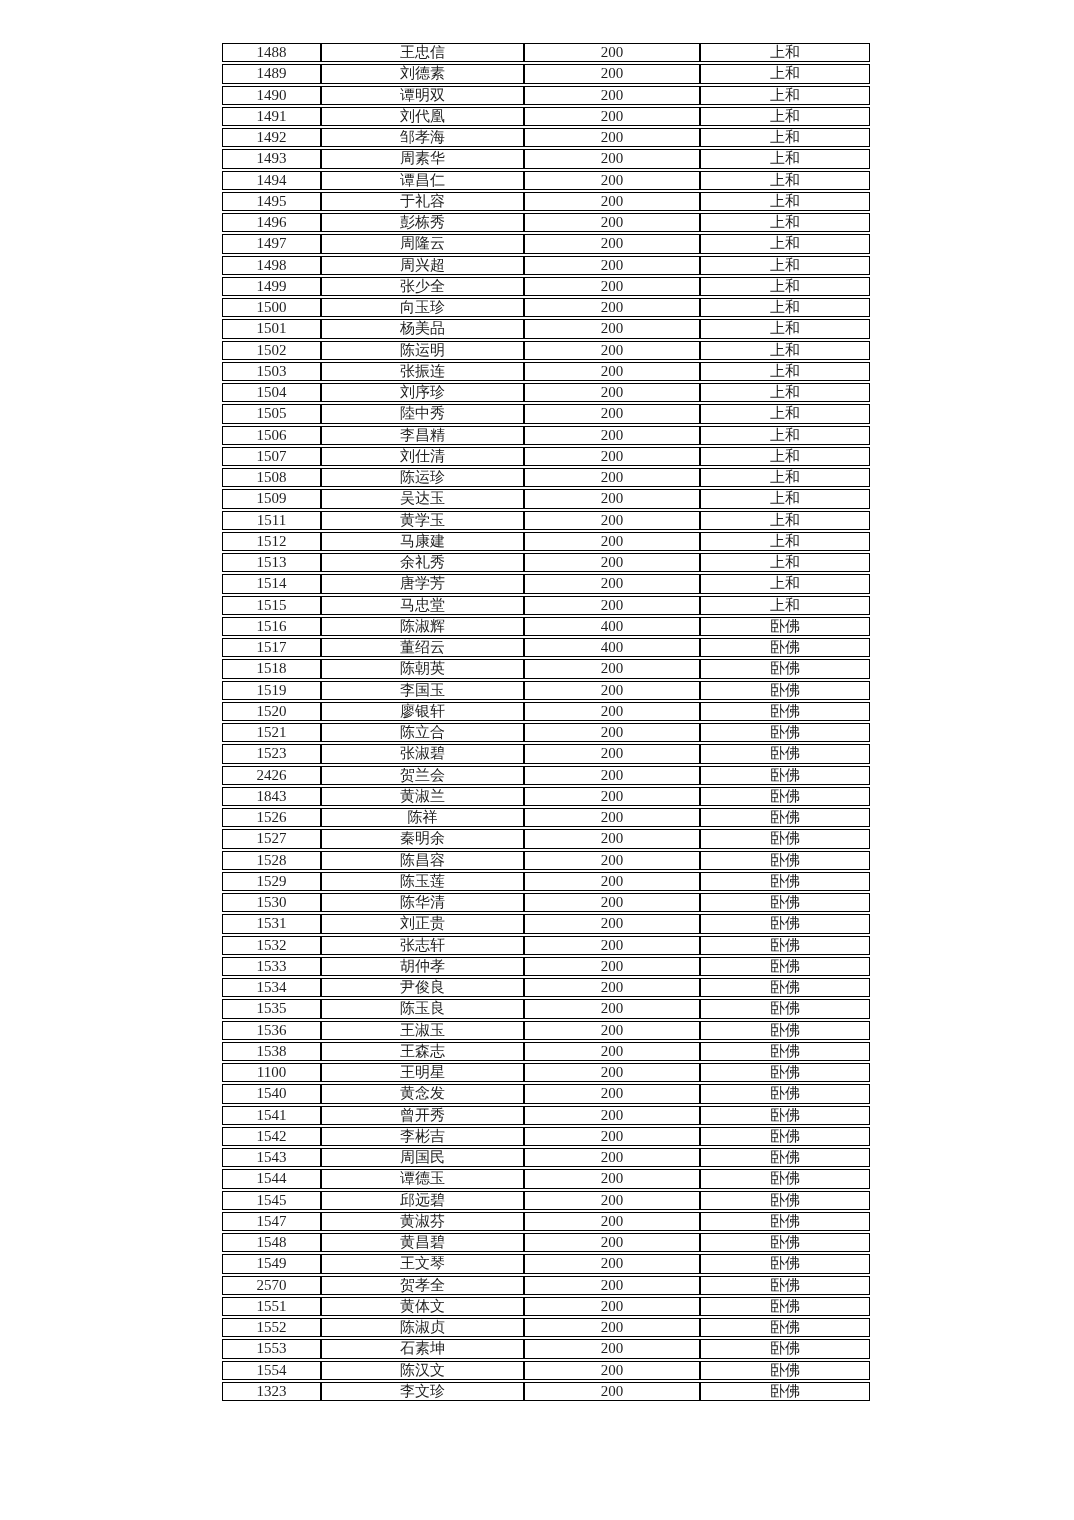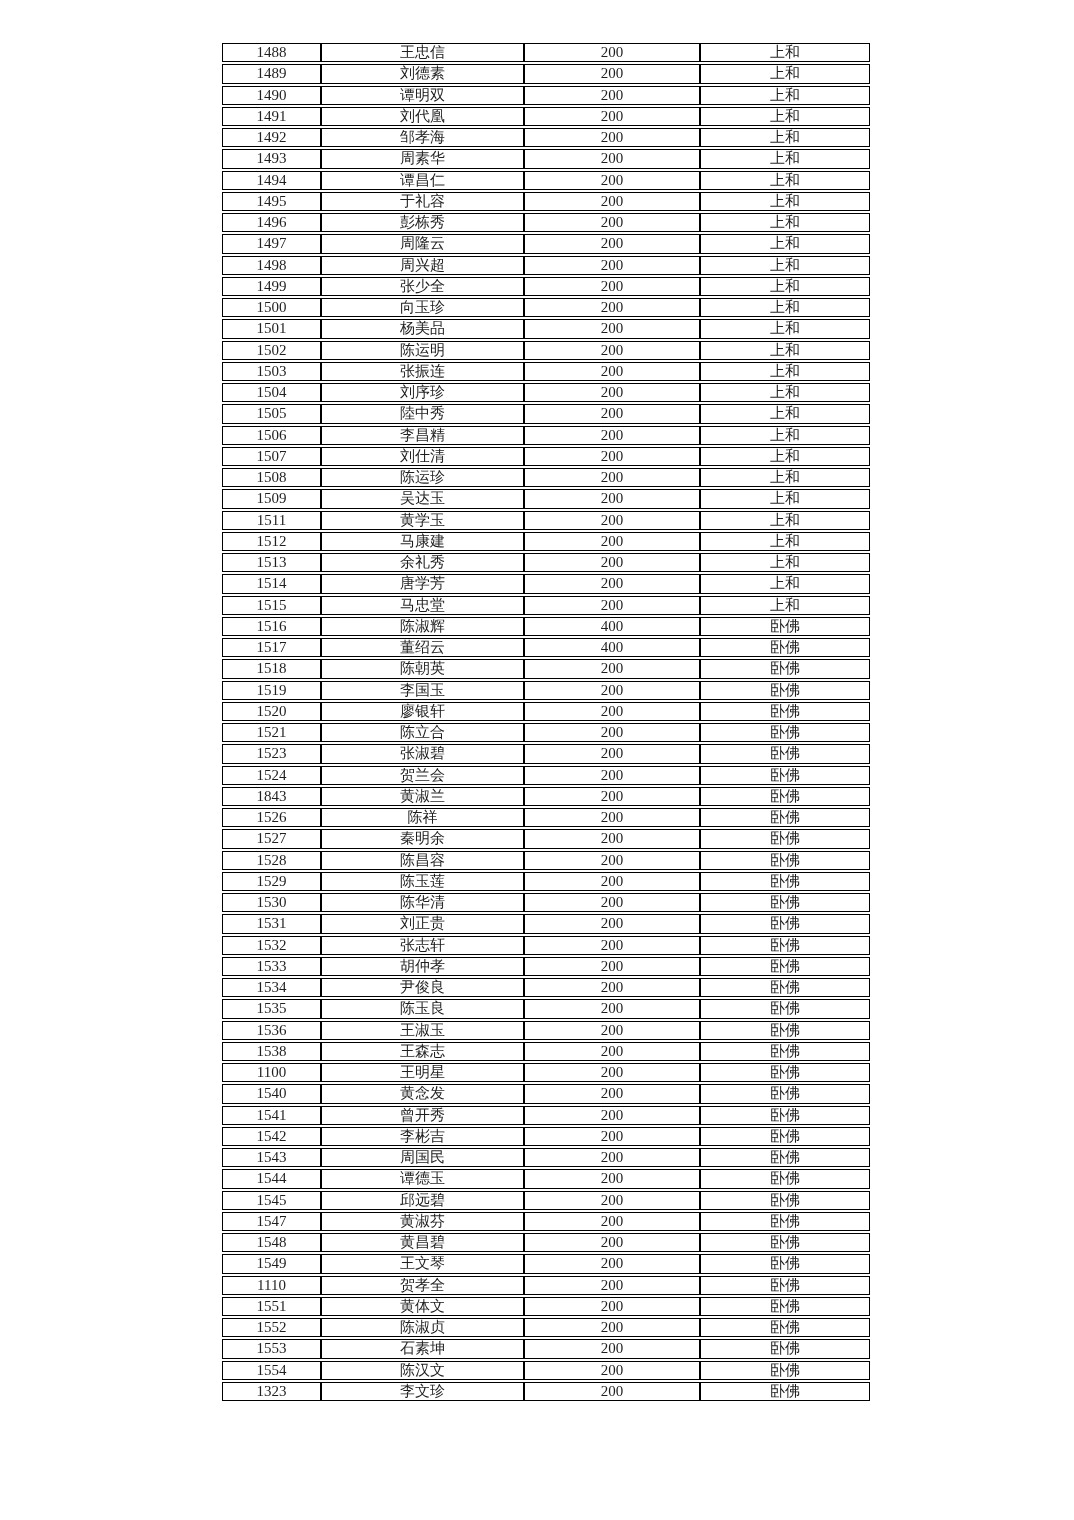--- a/index.html
+++ b/index.html
@@ -252,21 +252,21 @@
           <td>200</td>
           <td>卧佛</td>
         </tr>
         <tr>
           <td>1523</td>
           <td>张淑碧</td>
           <td>200</td>
           <td>卧佛</td>
         </tr>
         <tr>
-          <td>1524</td>
+          <td>2426</td>
           <td>贺兰会</td>
           <td>200</td>
           <td>卧佛</td>
         </tr>
         <tr>
           <td>1843</td>
           <td>黄淑兰</td>
           <td>200</td>
           <td>卧佛</td>
         </tr>
@@ -396,21 +396,21 @@
           <td>200</td>
           <td>卧佛</td>
         </tr>
         <tr>
           <td>1549</td>
           <td>王文琴</td>
           <td>200</td>
           <td>卧佛</td>
         </tr>
         <tr>
-          <td>1110</td>
+          <td>2570</td>
           <td>贺孝全</td>
           <td>200</td>
           <td>卧佛</td>
         </tr>
         <tr>
           <td>1551</td>
           <td>黄体文</td>
           <td>200</td>
           <td>卧佛</td>
         </tr>

